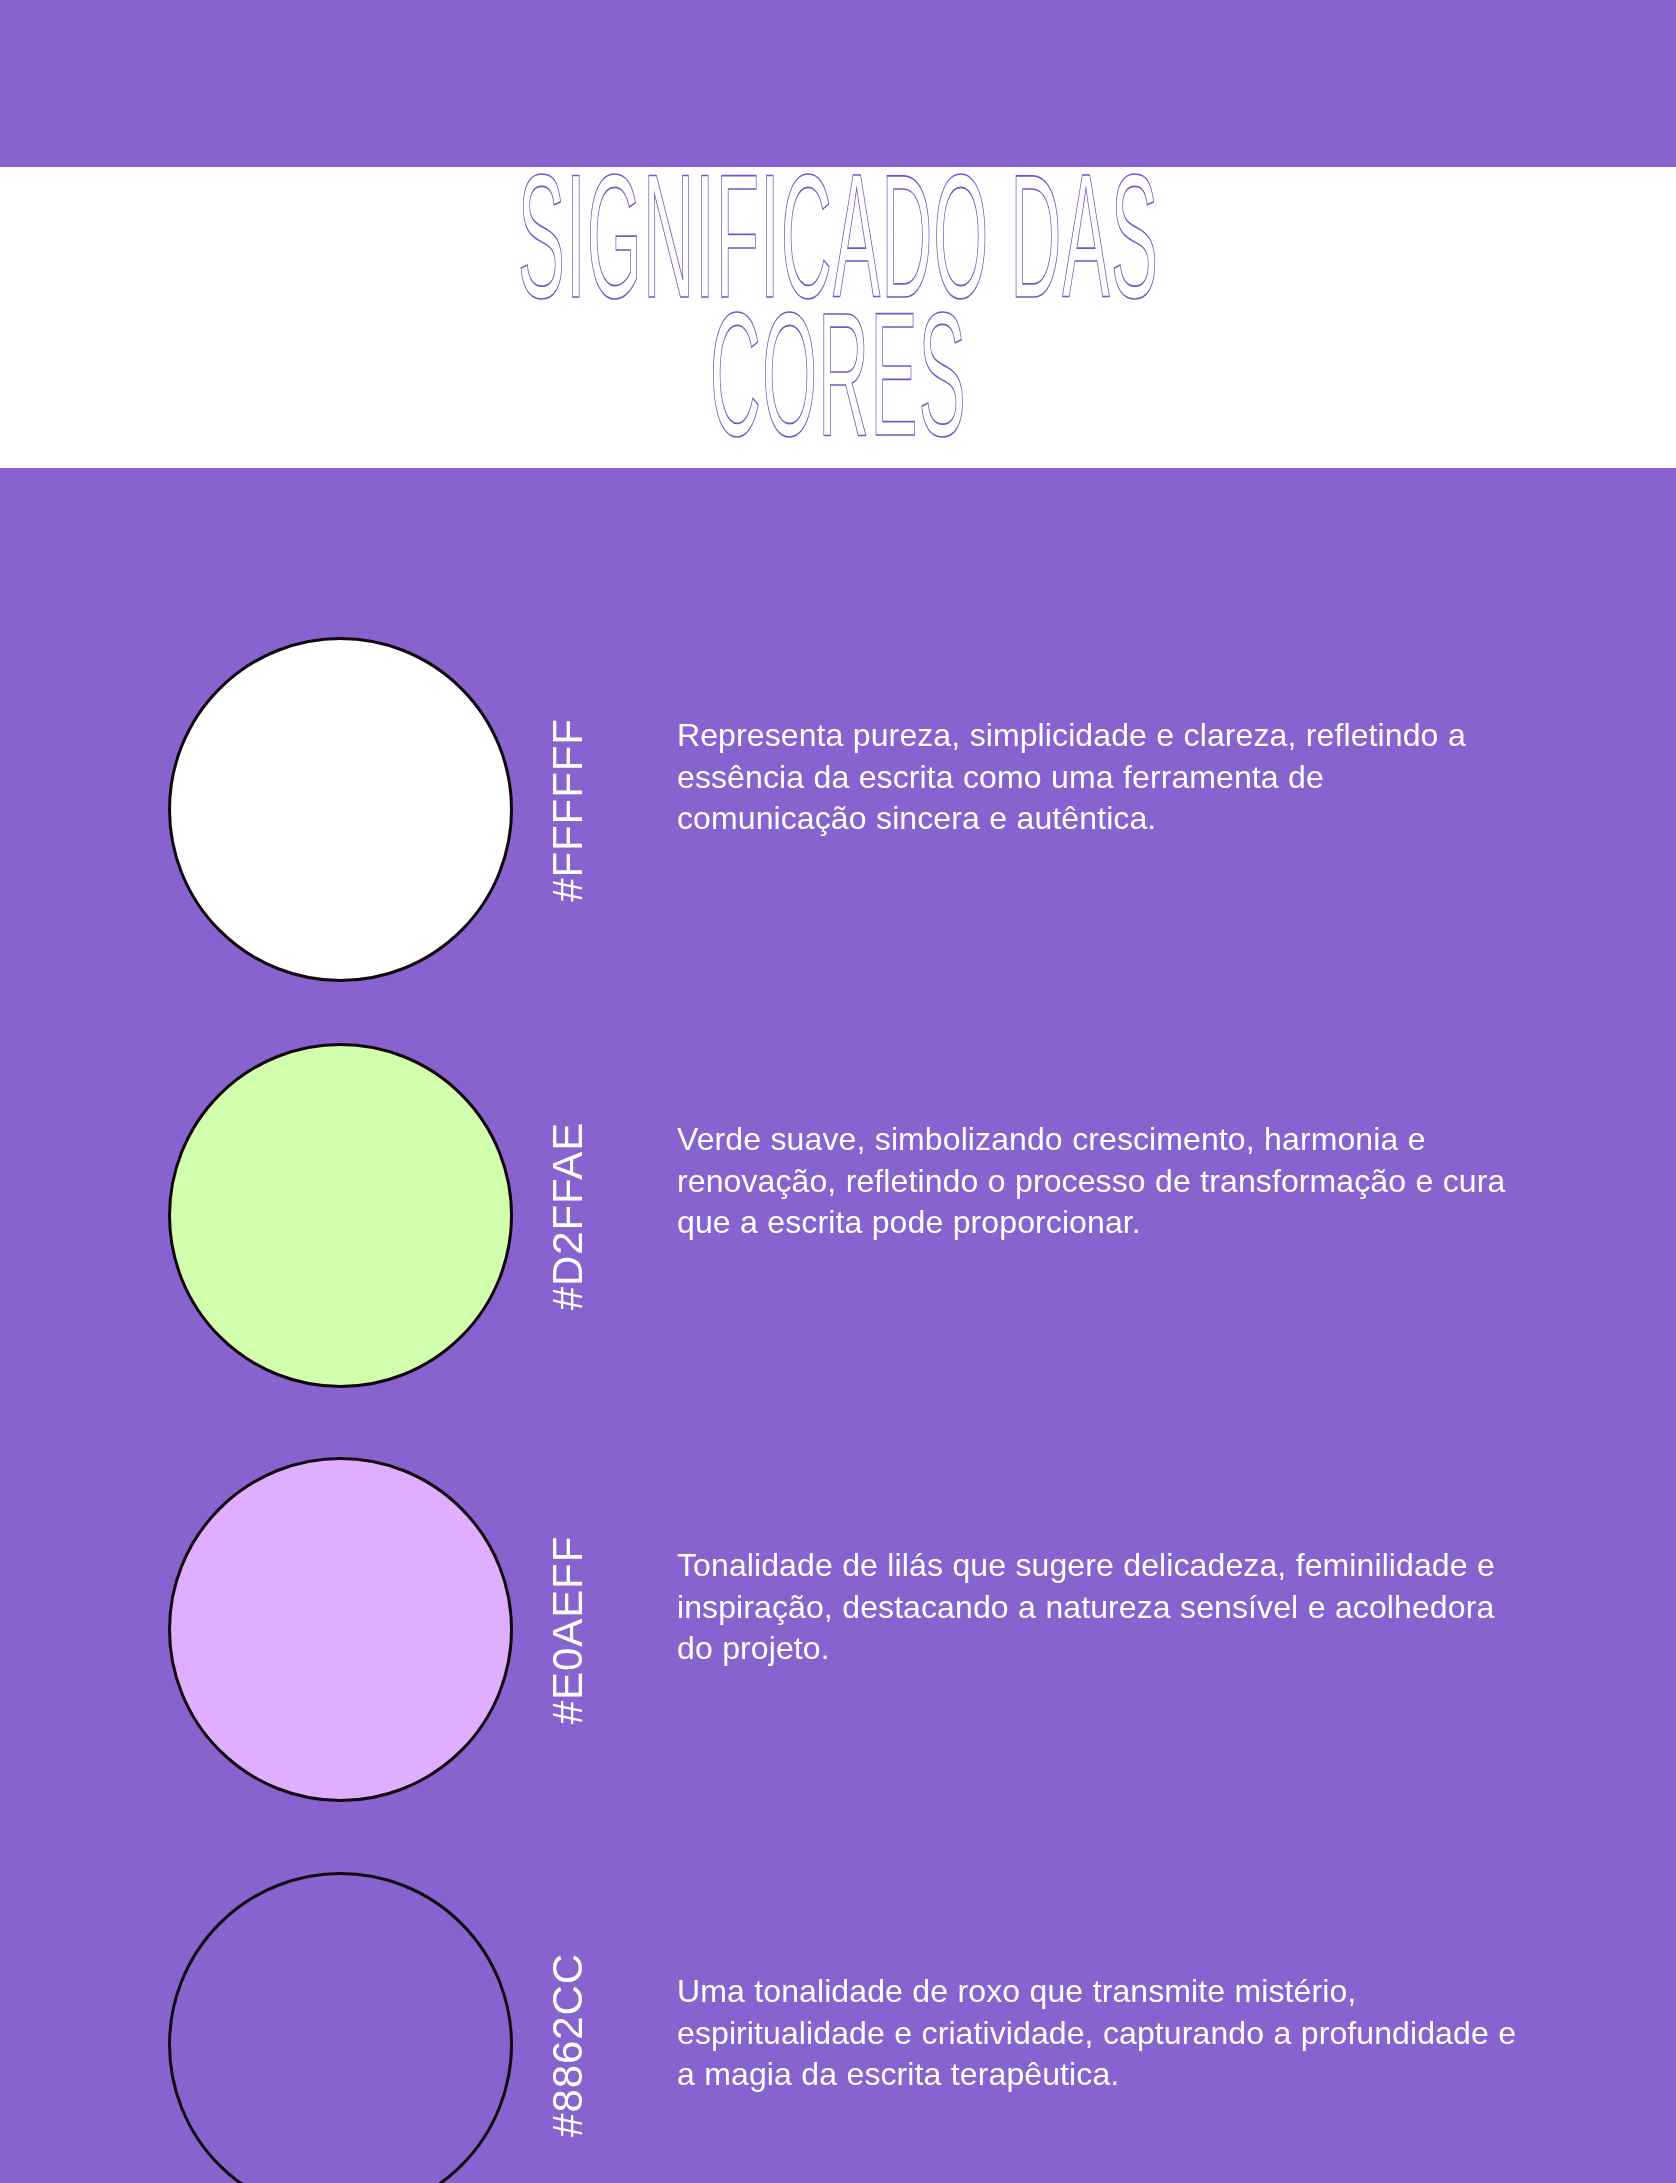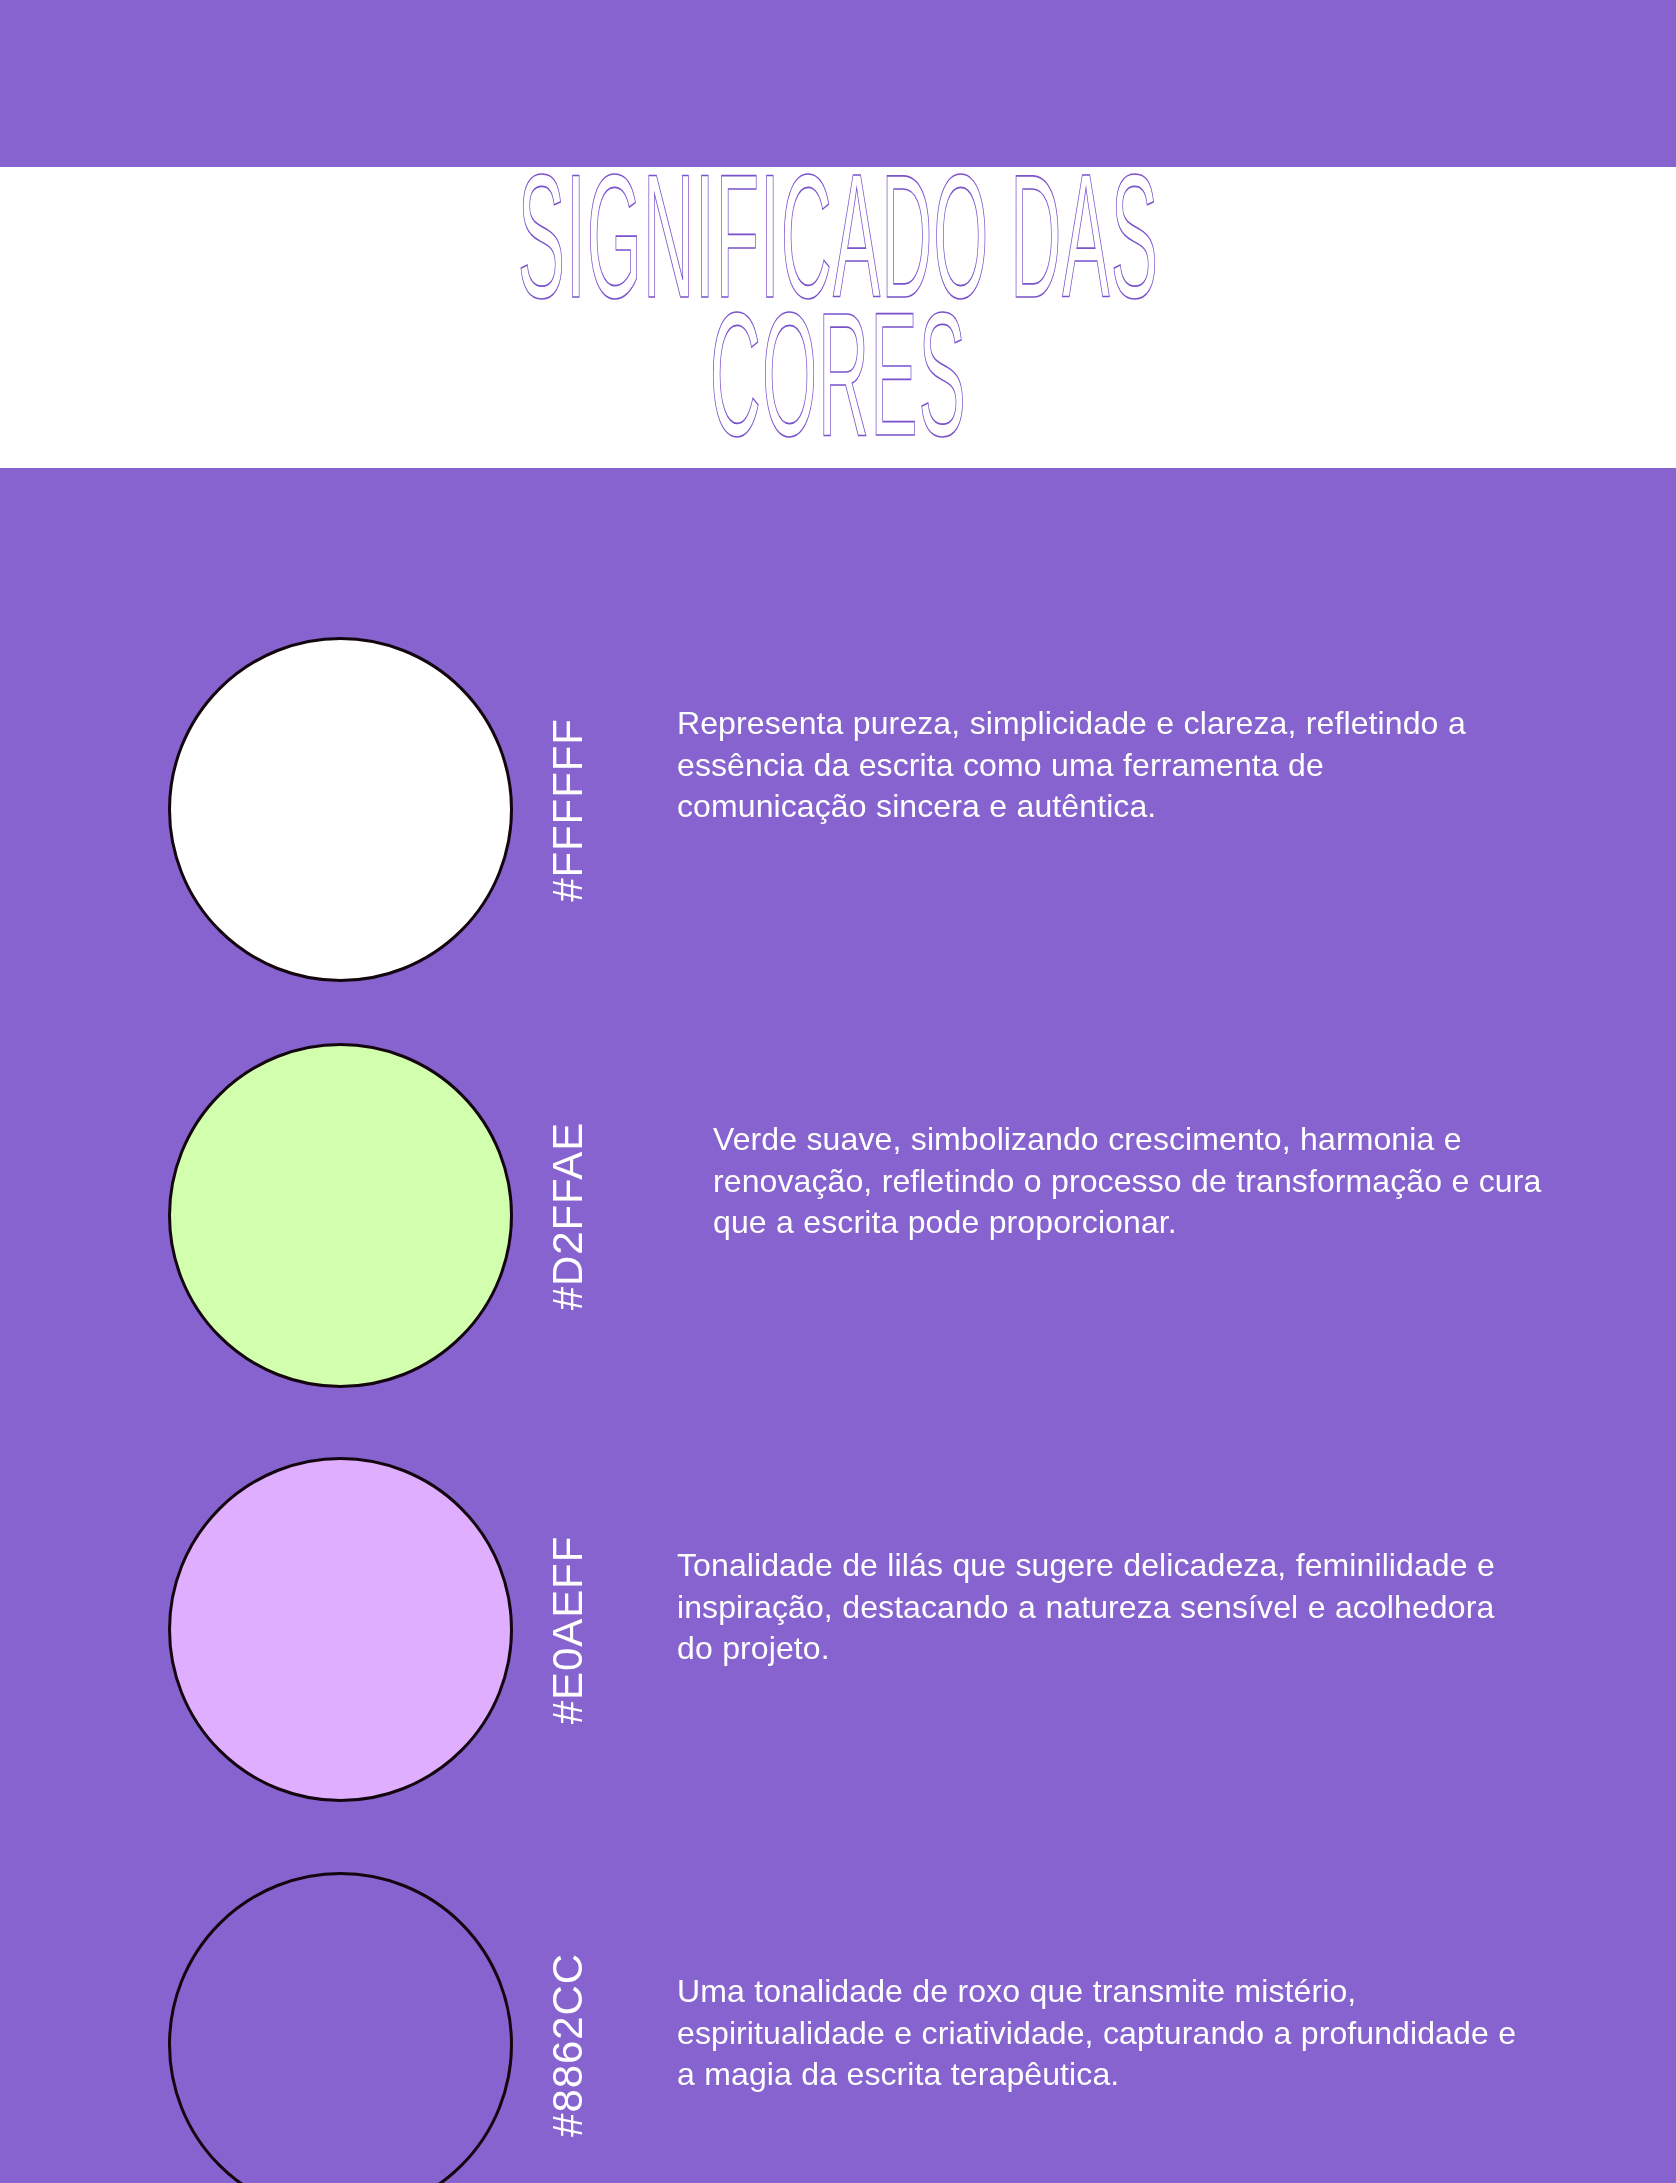--- a/index.html
+++ b/index.html
@@ -111,21 +111,21 @@
     word-spacing: 0.4px;
   }
 
   
   #row-0 { top: 169px;  }
   #row-1 { top: 575px; }
   #row-2 { top: 989px; }
   #row-3 { top: 1404px; }
 
   
-  #row-0 .desc { top: 66px; }
+  #row-0 .desc { top: 78px; }
   #row-1 .desc { top: 76px; }
   #row-2 .desc { top: 88px; }
   #row-3 .desc { top: 99px; }
 
 </style>
 </head>
 <body>
 
 <div class="poster" style="background: rgb(134, 99, 206);">
 
@@ -142,21 +142,21 @@
         <span style="color: rgb(255, 255, 255);">#FFFFFF</span>
       </div>
       <div class="desc" style="color: rgb(255, 255, 255);">Representa pureza, simplicidade e clareza, refletindo a essência da escrita como uma ferramenta de comunicação sincera e autêntica.</div>
     </div>
 
     <div class="row" id="row-1">
       <div class="swatch" id="sw-1" style="background: rgb(210, 255, 174); border-color: rgb(20, 6, 15);"></div>
       <div class="hexlabel">
         <span style="color: rgb(255, 255, 255);">#D2FFAE</span>
       </div>
-      <div class="desc" style="color: rgb(255, 255, 255); margin-left: 36px;">Verde suave, simbolizando crescimento, harmonia e renovação, refletindo o processo de transformação e cura que a escrita pode proporcionar.</div>
+      <div class="desc" style="color: rgb(255, 255, 255);">Verde suave, simbolizando crescimento, harmonia e renovação, refletindo o processo de transformação e cura que a escrita pode proporcionar.</div>
     </div>
 
     <div class="row" id="row-2">
       <div class="swatch" id="sw-2" style="background: rgb(224, 174, 255); border-color: rgb(20, 6, 15);"></div>
       <div class="hexlabel">
         <span style="color: rgb(255, 255, 255);">#E0AEFF</span>
       </div>
       <div class="desc" style="color: rgb(255, 255, 255);">Tonalidade de lilás que sugere delicadeza, feminilidade e inspiração, destacando a natureza sensível e acolhedora do projeto.</div>
     </div>
 

